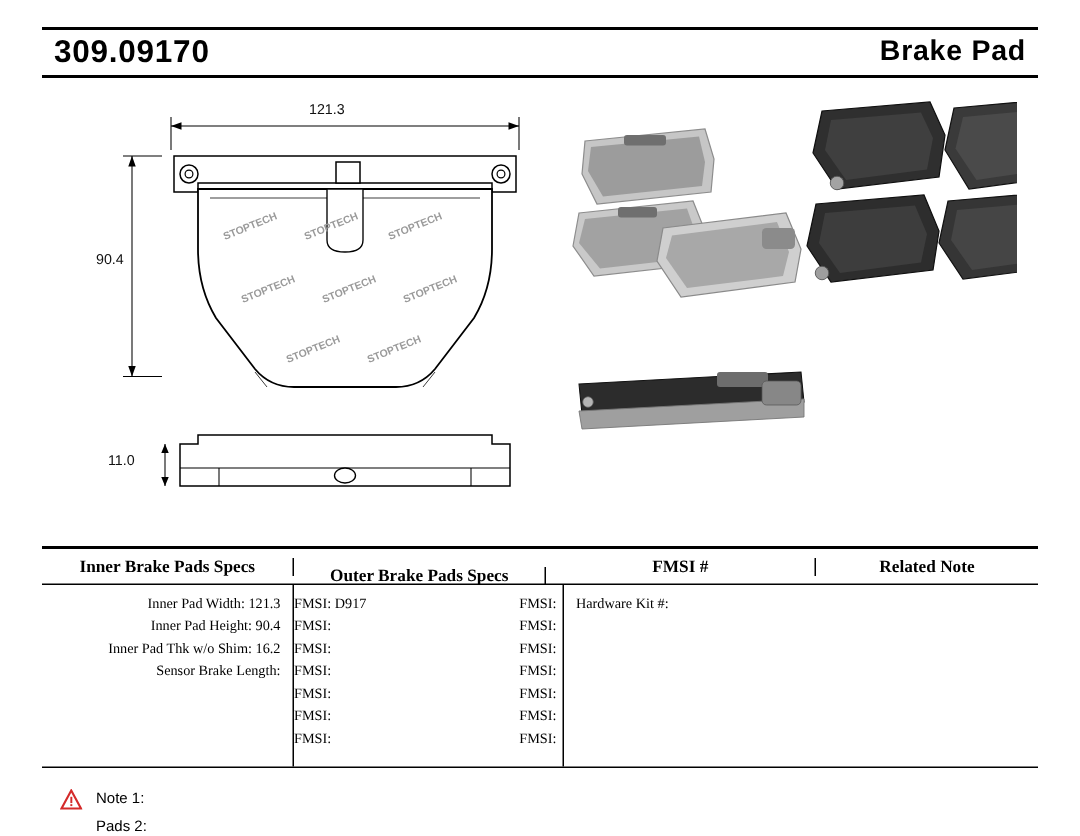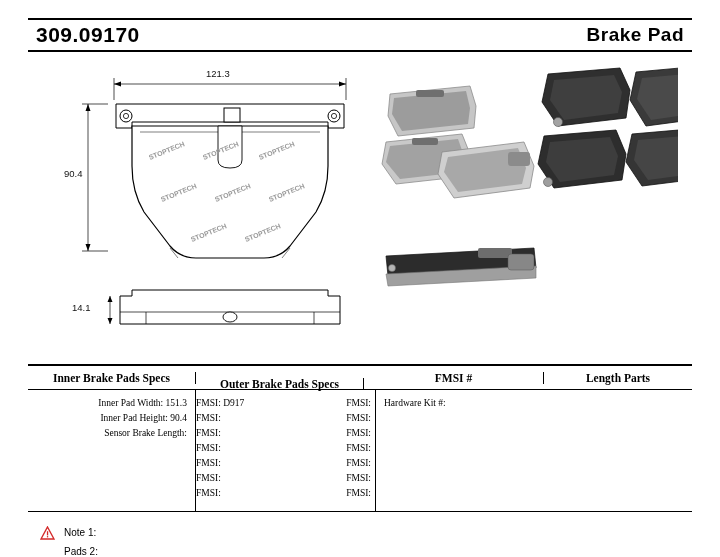--- a/index.html
+++ b/index.html
@@ -232,21 +232,21 @@
 
       <g stroke="#000" stroke-width="0.7" fill="none">
         <line x1="82" y1="240" x2="82" y2="268"></line>
         <path d="M82 240 l-2.5 6 h5 z" fill="#000" stroke="none"></path>
         <path d="M82 268 l-2.5 -6 h5 z" fill="#000" stroke="none"></path>
       </g>
     </svg>
 
     <div class="dim-label" style="left:178px; top:12px;">121.3</div>
     <div class="dim-label" style="left:36px; top:112px;">90.4</div>
-    <div class="dim-label" style="left:44px; top:246px;">14.1</div>
+    <div class="dim-label" style="left:44px; top:246px;">11.0</div>
 
     <svg width="320" height="300" viewBox="0 0 320 300" style="position:absolute; left:330px; top:0;">
 
       <g>
         <path d="M32 38 L112 30 L118 50 L116 72 L40 80 L30 60 Z" fill="#c6c6c6" stroke="#8d8d8d" stroke-width="0.8"></path>
         <path d="M36 42 L108 35 L112 52 L110 68 L44 75 L34 58 Z" fill="#9c9c9c" stroke="none"></path>
         <rect x="58" y="34" width="28" height="7" rx="2" fill="#6f6f6f"></rect>
       </g>
       <g>
         <path d="M28 86 L104 78 L112 98 L110 120 L38 128 L24 108 Z" fill="#c9c9c9" stroke="#8d8d8d" stroke-width="0.8"></path>
@@ -297,29 +297,30 @@
       <div class="col col-1 vline">
         <div class="col-title">Inner Brake Pads Specs</div>
       </div>
       <div class="col col-2 vline">
         <div class="col-title">Outer Brake Pads Specs</div>
       </div>
       <div class="col col-3 vline">
         <div class="col-title">FMSI #</div>
       </div>
       <div class="col col-4">
-        <div class="col-title">Length Parts</div>
+        <div class="col-title">Related Note</div>
       </div>
     </div>
 
     <div class="spec-body">
 
       <div class="col col-1 vline">
-        <div class="row-right">Inner Pad Width: 151.3</div>
+        <div class="row-right">Inner Pad Width: 121.3</div>
         <div class="row-right">Inner Pad Height: 90.4</div>
+        <div class="row-right">Inner Pad Thk w/o Shim: 16.2</div>
         <div class="row-right">Sensor Brake Length:</div>
       </div>
 
 
       <div class="col col-3 vline">
         <div class="fmsi-row">
           <div class="fmsi-left">FMSI:  D917</div>
           <div class="fmsi-right">FMSI:</div>
         </div>
         <div class="fmsi-row">

